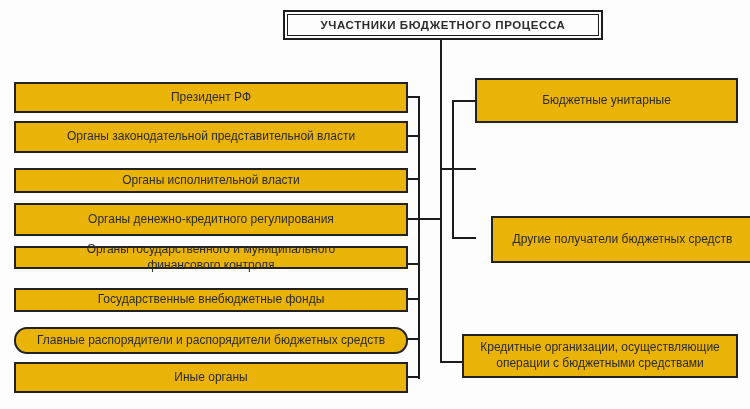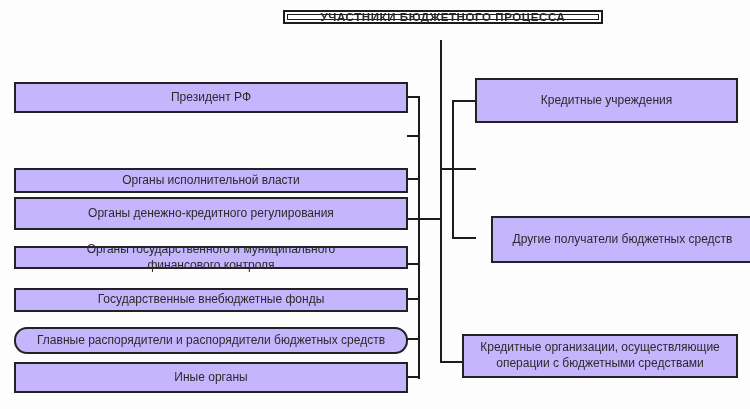--- a/index.html
+++ b/index.html
@@ -10,39 +10,39 @@
   .canvas{
     position:relative;
     width:750px;height:409px;
     background:#fdfdfd;
     overflow:hidden;
     color:#2b2b2b;
   }
   
   .title-outer{
     position:absolute;
-    left:283px;top:10px;width:320px;height:14px;
+    left:283px;top:10px;width:320px;height:30px;
     border:2px solid #1c1c1c;
     background:#fdfdfd;
     padding:2px;
     box-sizing:border-box;
   }
   .title-inner{
     width:100%;height:100%;
     border:1px solid #1c1c1c;
     display:flex;align-items:center;justify-content:center;
     font-size:11.5px;font-weight:bold;letter-spacing:.6px;
     text-align:center;
     box-sizing:border-box;
   }
   
   .node{
     position:absolute;
     border:2px solid #222222;
-    background:#c4b5fd;
+    background:#eab308;
     display:flex;align-items:center;justify-content:center;
     text-align:center;
     font-size:12px;
     line-height:1.3;
     box-sizing:border-box;
     padding:1px 8px;
   }
   .node.left-col{left:14px;width:394px;}
   .node.right-col{left:475px;width:263px;}
   .node .lbl{display:inline-block;}
@@ -76,41 +76,44 @@
   <div class="line" style="left:407px;top:376px;width:13px;height:2px;"></div>
 
   <div class="line" style="left:452px;top:100px;width:2px;height:139px;"></div>
   <div class="line" style="left:452px;top:100px;width:24px;height:2px;"></div>
   <div class="line" style="left:440px;top:168px;width:36px;height:2px;"></div>
   <div class="line" style="left:452px;top:237px;width:24px;height:2px;"></div>
 
   <div class="node left-col" style="top:82px;height:31px;">
     <span class="lbl">Президент РФ</span>
   </div>
+  <div class="node left-col" style="top:121px;height:32px;">
+    <span class="lbl">Органы законодательной представительной власти</span>
+  </div>
   <div class="node left-col" style="top:168px;height:25px;">
     <span class="lbl">Органы исполнительной власти</span>
   </div>
-  <div class="node left-col" style="top:197px;height:33px;">
+  <div class="node left-col" style="top:203px;height:33px;">
     <span class="lbl">Органы денежно-кредитного регулирования</span>
   </div>
   <div class="node left-col" style="top:246px;height:23px;">
     <span class="lbl narrow">Органы государственного и муниципального финансового контроля</span>
   </div>
   <div class="node left-col" style="top:288px;height:24px;">
     <span class="lbl">Государственные внебюджетные фонды</span>
   </div>
   <div class="node left-col" style="top:327px;height:27px;border-radius:13px;">
     <span class="lbl">Главные распорядители и распорядители бюджетных средств</span>
   </div>
   <div class="node left-col" style="top:362px;height:31px;">
     <span class="lbl">Иные органы</span>
   </div>
 
   <div class="node right-col" style="top:78px;height:45px;">
-    <span class="lbl">Кредитные учреждения</span>
+    <span class="lbl">Бюджетные унитарные</span>
   </div>
   <div class="node right-col" style="top:216px;height:47px;margin-left:16px;">
     <span class="lbl">Другие получатели бюджетных средств</span>
   </div>
   <div class="node" style="left:462px;width:276px;top:334px;height:44px;">
     <span class="lbl">Кредитные организации, осуществляющие операции с бюджетными средствами</span>
   </div>
 
 </div>
 

